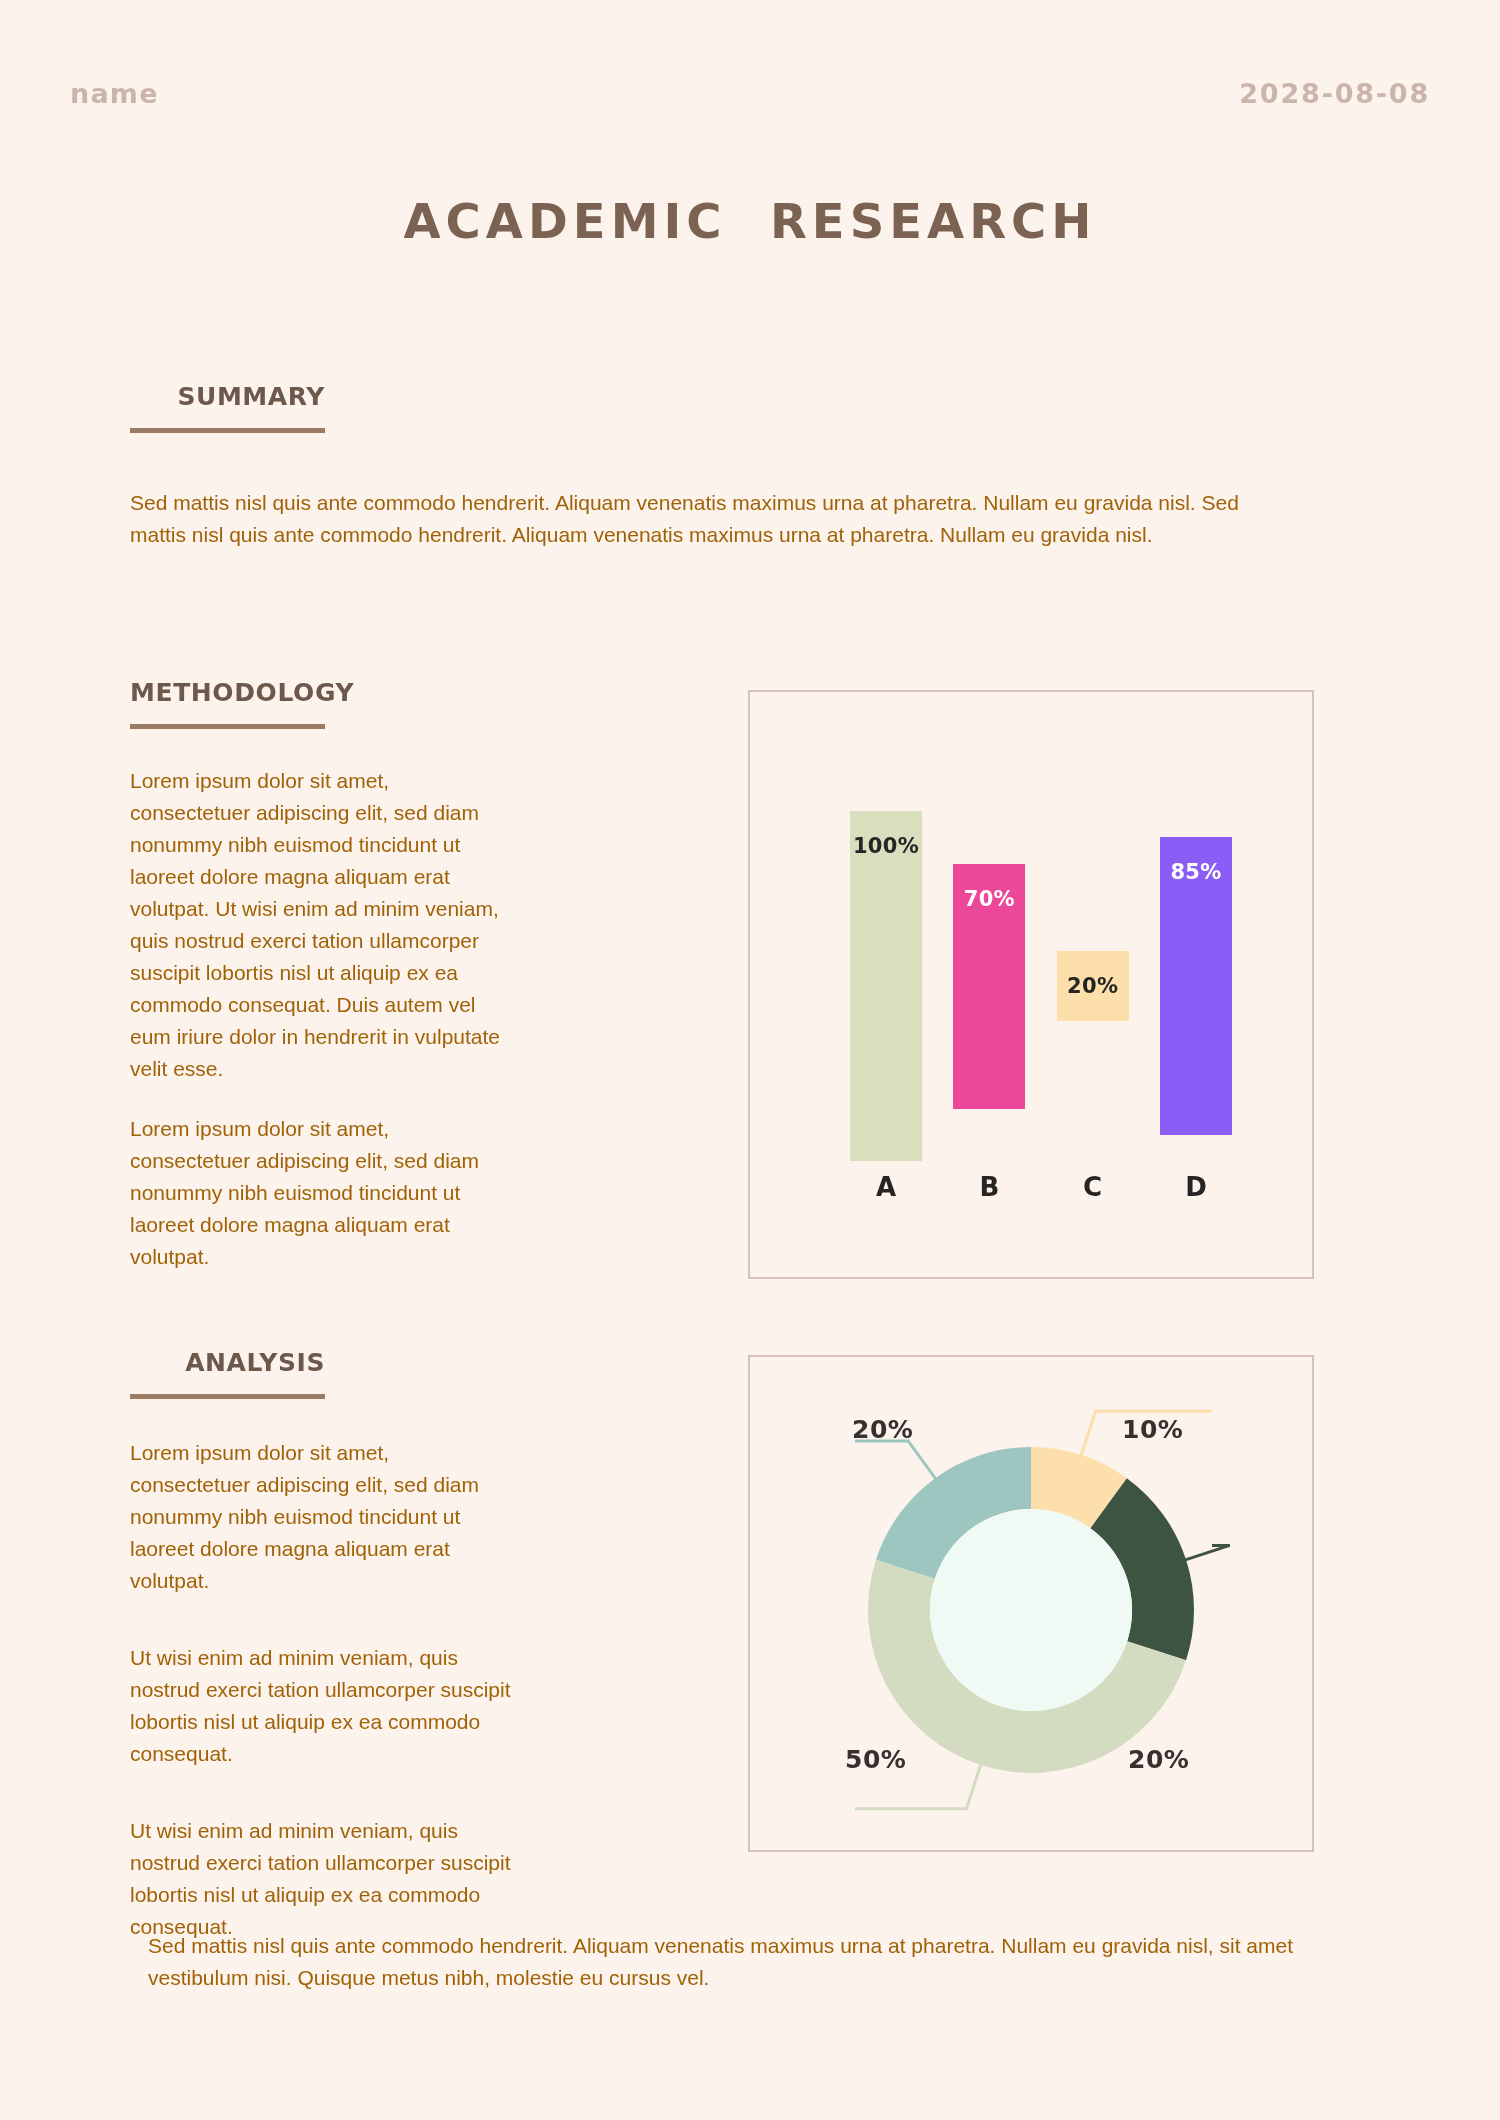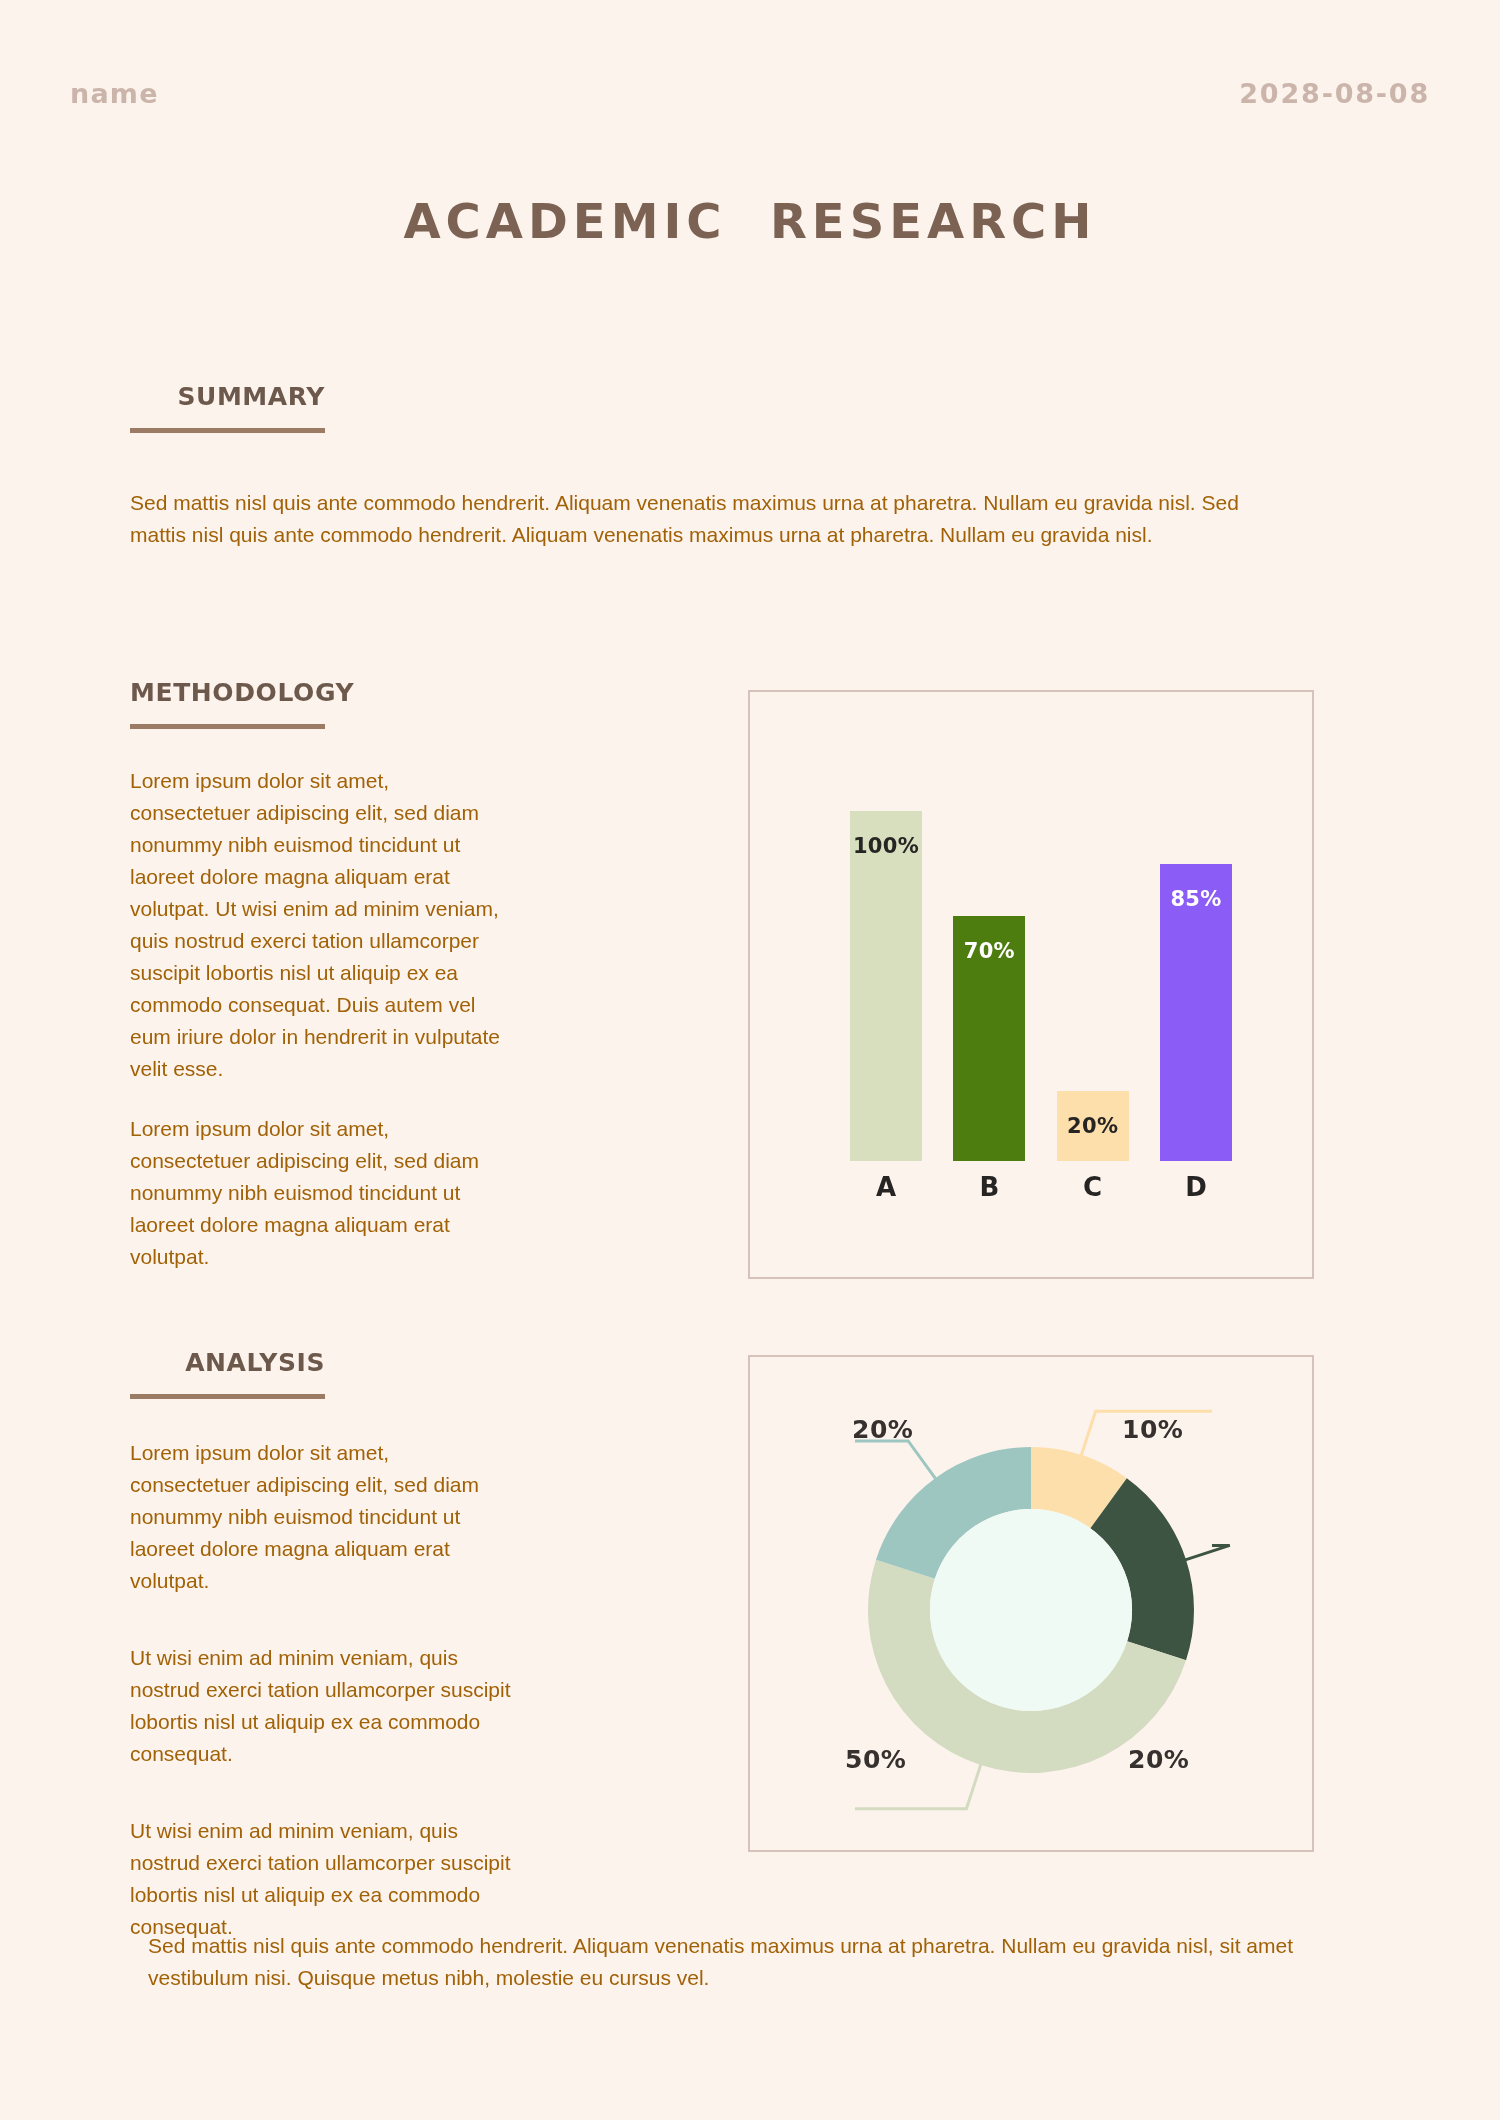--- a/index.html
+++ b/index.html
@@ -129,21 +129,21 @@
     position: absolute;
     left: 0; top: 0; right: 0; bottom: 0;
   }
   .bars-row {
     position: absolute;
     left: 100px;
     right: 80px;
     bottom: 116px;
     height: 350px;
     display: flex;
-    align-items: flex-end;
+    align-items: center;
     justify-content: space-between;
   }
   .bar-col {
     width: 72px;
     display: flex;
     flex-direction: column;
     align-items: center;
   }
   .bar-rect {
     width: 72px;
@@ -227,21 +227,21 @@
 
   <div class="chart-frame" id="bar-chart-frame">
     <div class="bar-plot">
       <div class="bars-row">
         <div class="bar-col">
           <div class="bar-rect" id="bar-0" style="height: 350px; background: rgb(216, 223, 190);">
             <span class="bar-value" id="bar-val-0" style="color: rgb(39, 37, 36);">100%</span>
           </div>
         </div>
         <div class="bar-col">
-          <div class="bar-rect" id="bar-1" style="height: 245px; background: #4d7c0f;">
+          <div class="bar-rect" id="bar-1" style="height: 245px; background: #ec4899;">
             <span class="bar-value" id="bar-val-1" style="color: rgb(255, 255, 255);">70%</span>
           </div>
         </div>
         <div class="bar-col">
           <div class="bar-rect" id="bar-2" style="height: 70px; background: rgb(252, 223, 171);">
             <span class="bar-value" id="bar-val-2" style="color: rgb(39, 37, 36);">20%</span>
           </div>
         </div>
         <div class="bar-col">
           <div class="bar-rect" id="bar-3" style="height: 297.5px; background: #8b5cf6;">

